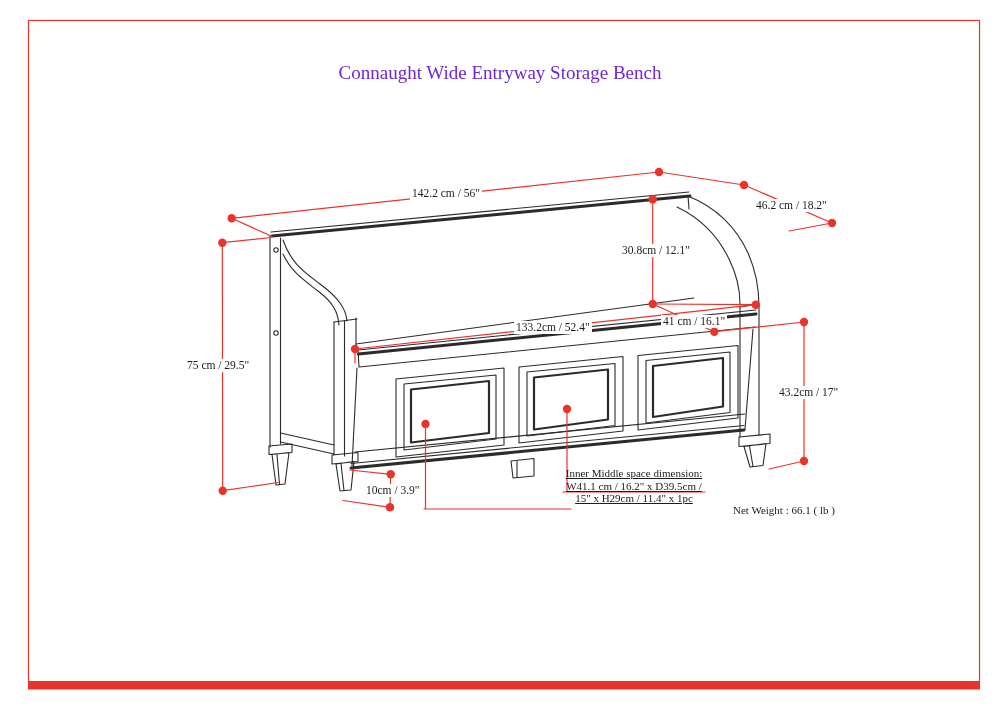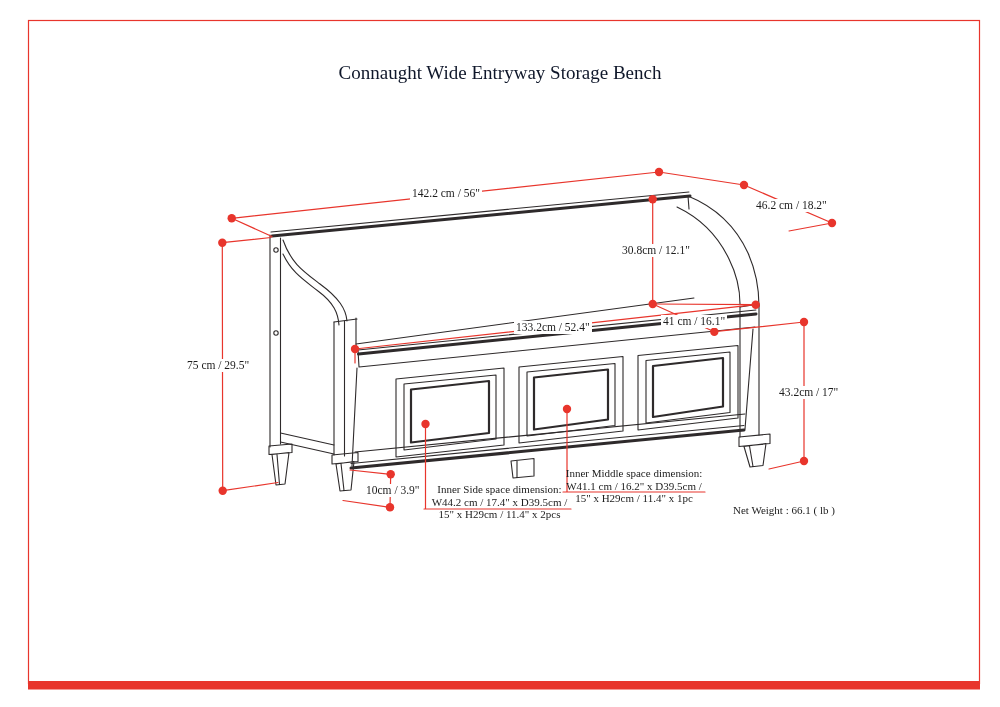--- a/index.html
+++ b/index.html
@@ -1,20 +1,20 @@
 <!DOCTYPE html>
 <html><head>
 <meta charset="utf-8">
 <style>
   html,body{margin:0;padding:0;background:#fff;}
   .page{position:relative;width:1000px;height:707px;background:#ffffff;overflow:hidden;
         font-family:"Liberation Serif", serif;color:#1a1a1a;}
   svg{position:absolute;left:0;top:0;}
   .title{position:absolute;left:0;top:62px;width:1000px;text-align:center;
-         font-size:19px;color:#0f172a;}
+         font-size:19px;color:#6d28d9;}
   .dim{position:absolute;background:#ffffff;font-size:11.5px;line-height:13px;
        white-space:nowrap;padding:0 2px;color:#1c1c1c;}
   .note{position:absolute;font-size:11px;line-height:12.5px;text-align:center;
         color:#1c1c1c;background:transparent;}
   .netweight{position:absolute;font-size:11px;white-space:nowrap;color:#1c1c1c;text-align:center;}
 </style>
 </head>
 <body>
 
 <div class="page">
@@ -113,27 +113,22 @@
 
   <div class="dim" style="left:410px;top:187px;">142.2 cm / 56"</div>
   <div class="dim" style="left:754px;top:199px;">46.2 cm / 18.2"</div>
   <div class="dim" style="left:620px;top:244px;">30.8cm / 12.1"</div>
   <div class="dim" style="left:514px;top:321px;">133.2cm / 52.4"</div>
   <div class="dim" style="left:661px;top:315px;">41 cm / 16.1"</div>
   <div class="dim" style="left:185px;top:359px;">75 cm / 29.5"</div>
   <div class="dim" style="left:777px;top:386px;">43.2cm / 17"</div>
   <div class="dim" style="left:364px;top:484px;">10cm / 3.9"</div>
 
-  <div class="note" style="left:422px;top:483px;width:155px;">
-    <div>Inner Side space dimension:</div>
-    <div>W44.2 cm / 17.4" x D39.5cm /</div>
-    <div>15" x H29cm / 11.4" x 2pcs</div>
-  </div>
 
-  <div class="note" style="left:560px;top:467px;width:148px;">
+  <div class="note" style="left:560px;top:467px;width:148px;text-decoration:underline;">
     <div>Inner Middle space dimension:</div>
     <div>W41.1 cm / 16.2" x D39.5cm /</div>
     <div>15" x H29cm / 11.4" x 1pc</div>
   </div>
 
   <div class="netweight" style="left:733px;top:504px;">Net Weight : 66.1 ( lb )</div>
 
 </div>
 
 </body></html>

